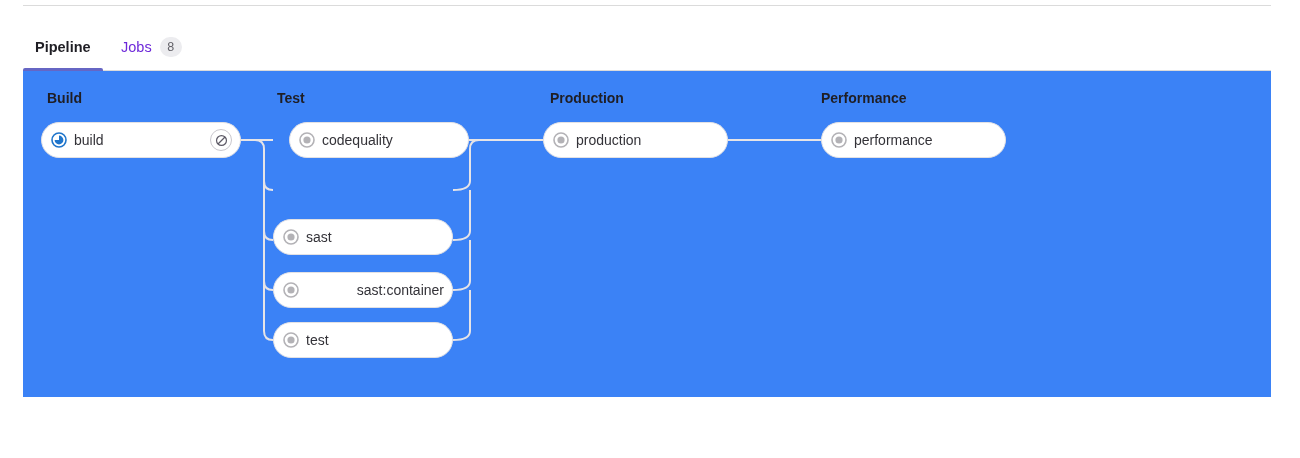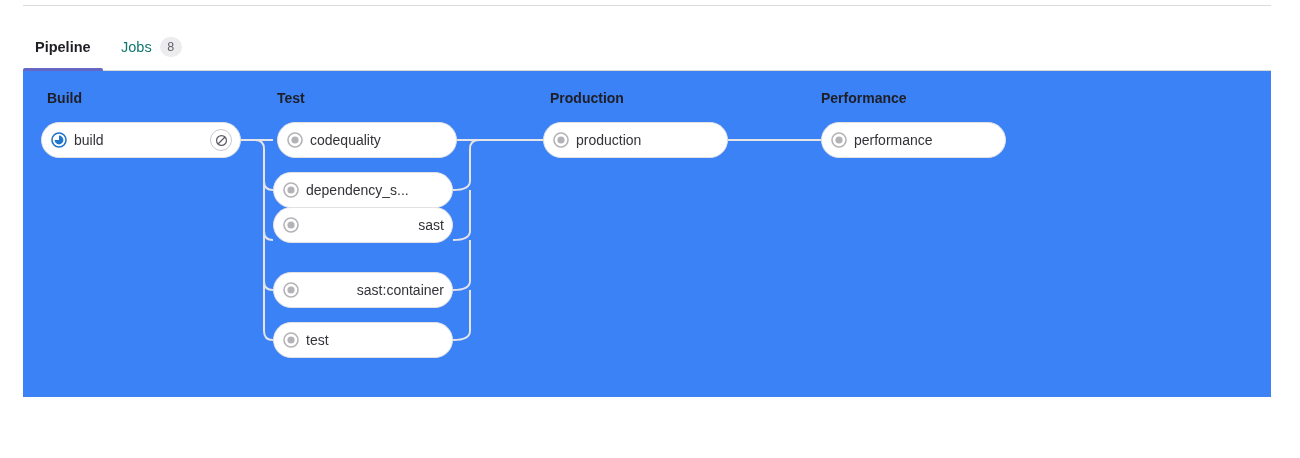--- a/index.html
+++ b/index.html
@@ -34,21 +34,21 @@
     font-size: 14.5px;
     cursor: pointer;
     background: transparent; border: none;
     font-family: "Liberation Sans", sans-serif;
   }
   .tab-pipeline { left: 0; }
   .tab-jobs     { left: 86px; }
 
   .tab-label { line-height: 1; }
   .tab.active .tab-label { color: #1f1e24; font-weight: 700; }
-  .tab.inactive .tab-label { color: #0f766e; font-weight: 400; }
+  .tab.inactive .tab-label { color: #6d28d9; font-weight: 400; }
 
   .tab-active-bar {
     position: absolute; left: 0; bottom: 0; height: 3px; width: 100%;
     background: #6666c4; border-radius: 2px 2px 0 0;
   }
 
   .badge {
     display: inline-flex; align-items: center; justify-content: center;
     min-width: 22px; height: 20px; padding: 0 7px;
     border-radius: 10px;
@@ -157,37 +157,30 @@
       </svg>
       <span class="job-name">build</span>
       <button class="job-action">
         <svg width="13" height="13" viewBox="0 0 16 16" xmlns="http://www.w3.org/2000/svg">
           <circle cx="8" cy="8" r="6.1" fill="none" stroke="#5d5a66" stroke-width="1.5"></circle>
           <line x1="3.7" y1="12.3" x2="12.3" y2="3.7" stroke="#5d5a66" stroke-width="1.5"></line>
         </svg>
       </button>
     </div>
 
-    <div class="job" style="left:254px; top:51px; width:180px;align-items:center;">
+    <div class="job" style="left:266px; top:51px; width:180px;align-items:center;">
       <svg class="status-ico" viewBox="0 0 16 16" xmlns="http://www.w3.org/2000/svg">
         <circle cx="8" cy="8" r="7" fill="none" stroke="#b3b2b6" stroke-width="1.6"></circle>
         <circle cx="8" cy="8" r="3.6" fill="#b3b2b6"></circle>
       </svg>
       <span class="job-name">codequality</span>
     </div>
 
-    <div class="job" style="left:250px; top:101px; width:180px;">
-      <svg class="status-ico" viewBox="0 0 16 16" xmlns="http://www.w3.org/2000/svg">
-        <circle cx="8" cy="8" r="7" fill="none" stroke="#b3b2b6" stroke-width="1.6"></circle>
-        <circle cx="8" cy="8" r="3.6" fill="#b3b2b6"></circle>
-      </svg>
-      <span class="job-name">dependency_s...</span>
-    </div>
-
-    <div class="job" style="left:250px; top:136px; width:180px;text-align:right;">
+
+    <div class="job" style="left:250px; top:148px; width:180px;">
       <svg class="status-ico" viewBox="0 0 16 16" xmlns="http://www.w3.org/2000/svg">
         <circle cx="8" cy="8" r="7" fill="none" stroke="#b3b2b6" stroke-width="1.6"></circle>
         <circle cx="8" cy="8" r="3.6" fill="#b3b2b6"></circle>
       </svg>
       <span class="job-name">sast</span>
     </div>
 
     <div class="job" style="left:250px; top:201px; width:180px;text-align:right;">
       <svg class="status-ico" viewBox="0 0 16 16" xmlns="http://www.w3.org/2000/svg">
         <circle cx="8" cy="8" r="7" fill="none" stroke="#b3b2b6" stroke-width="1.6"></circle>

